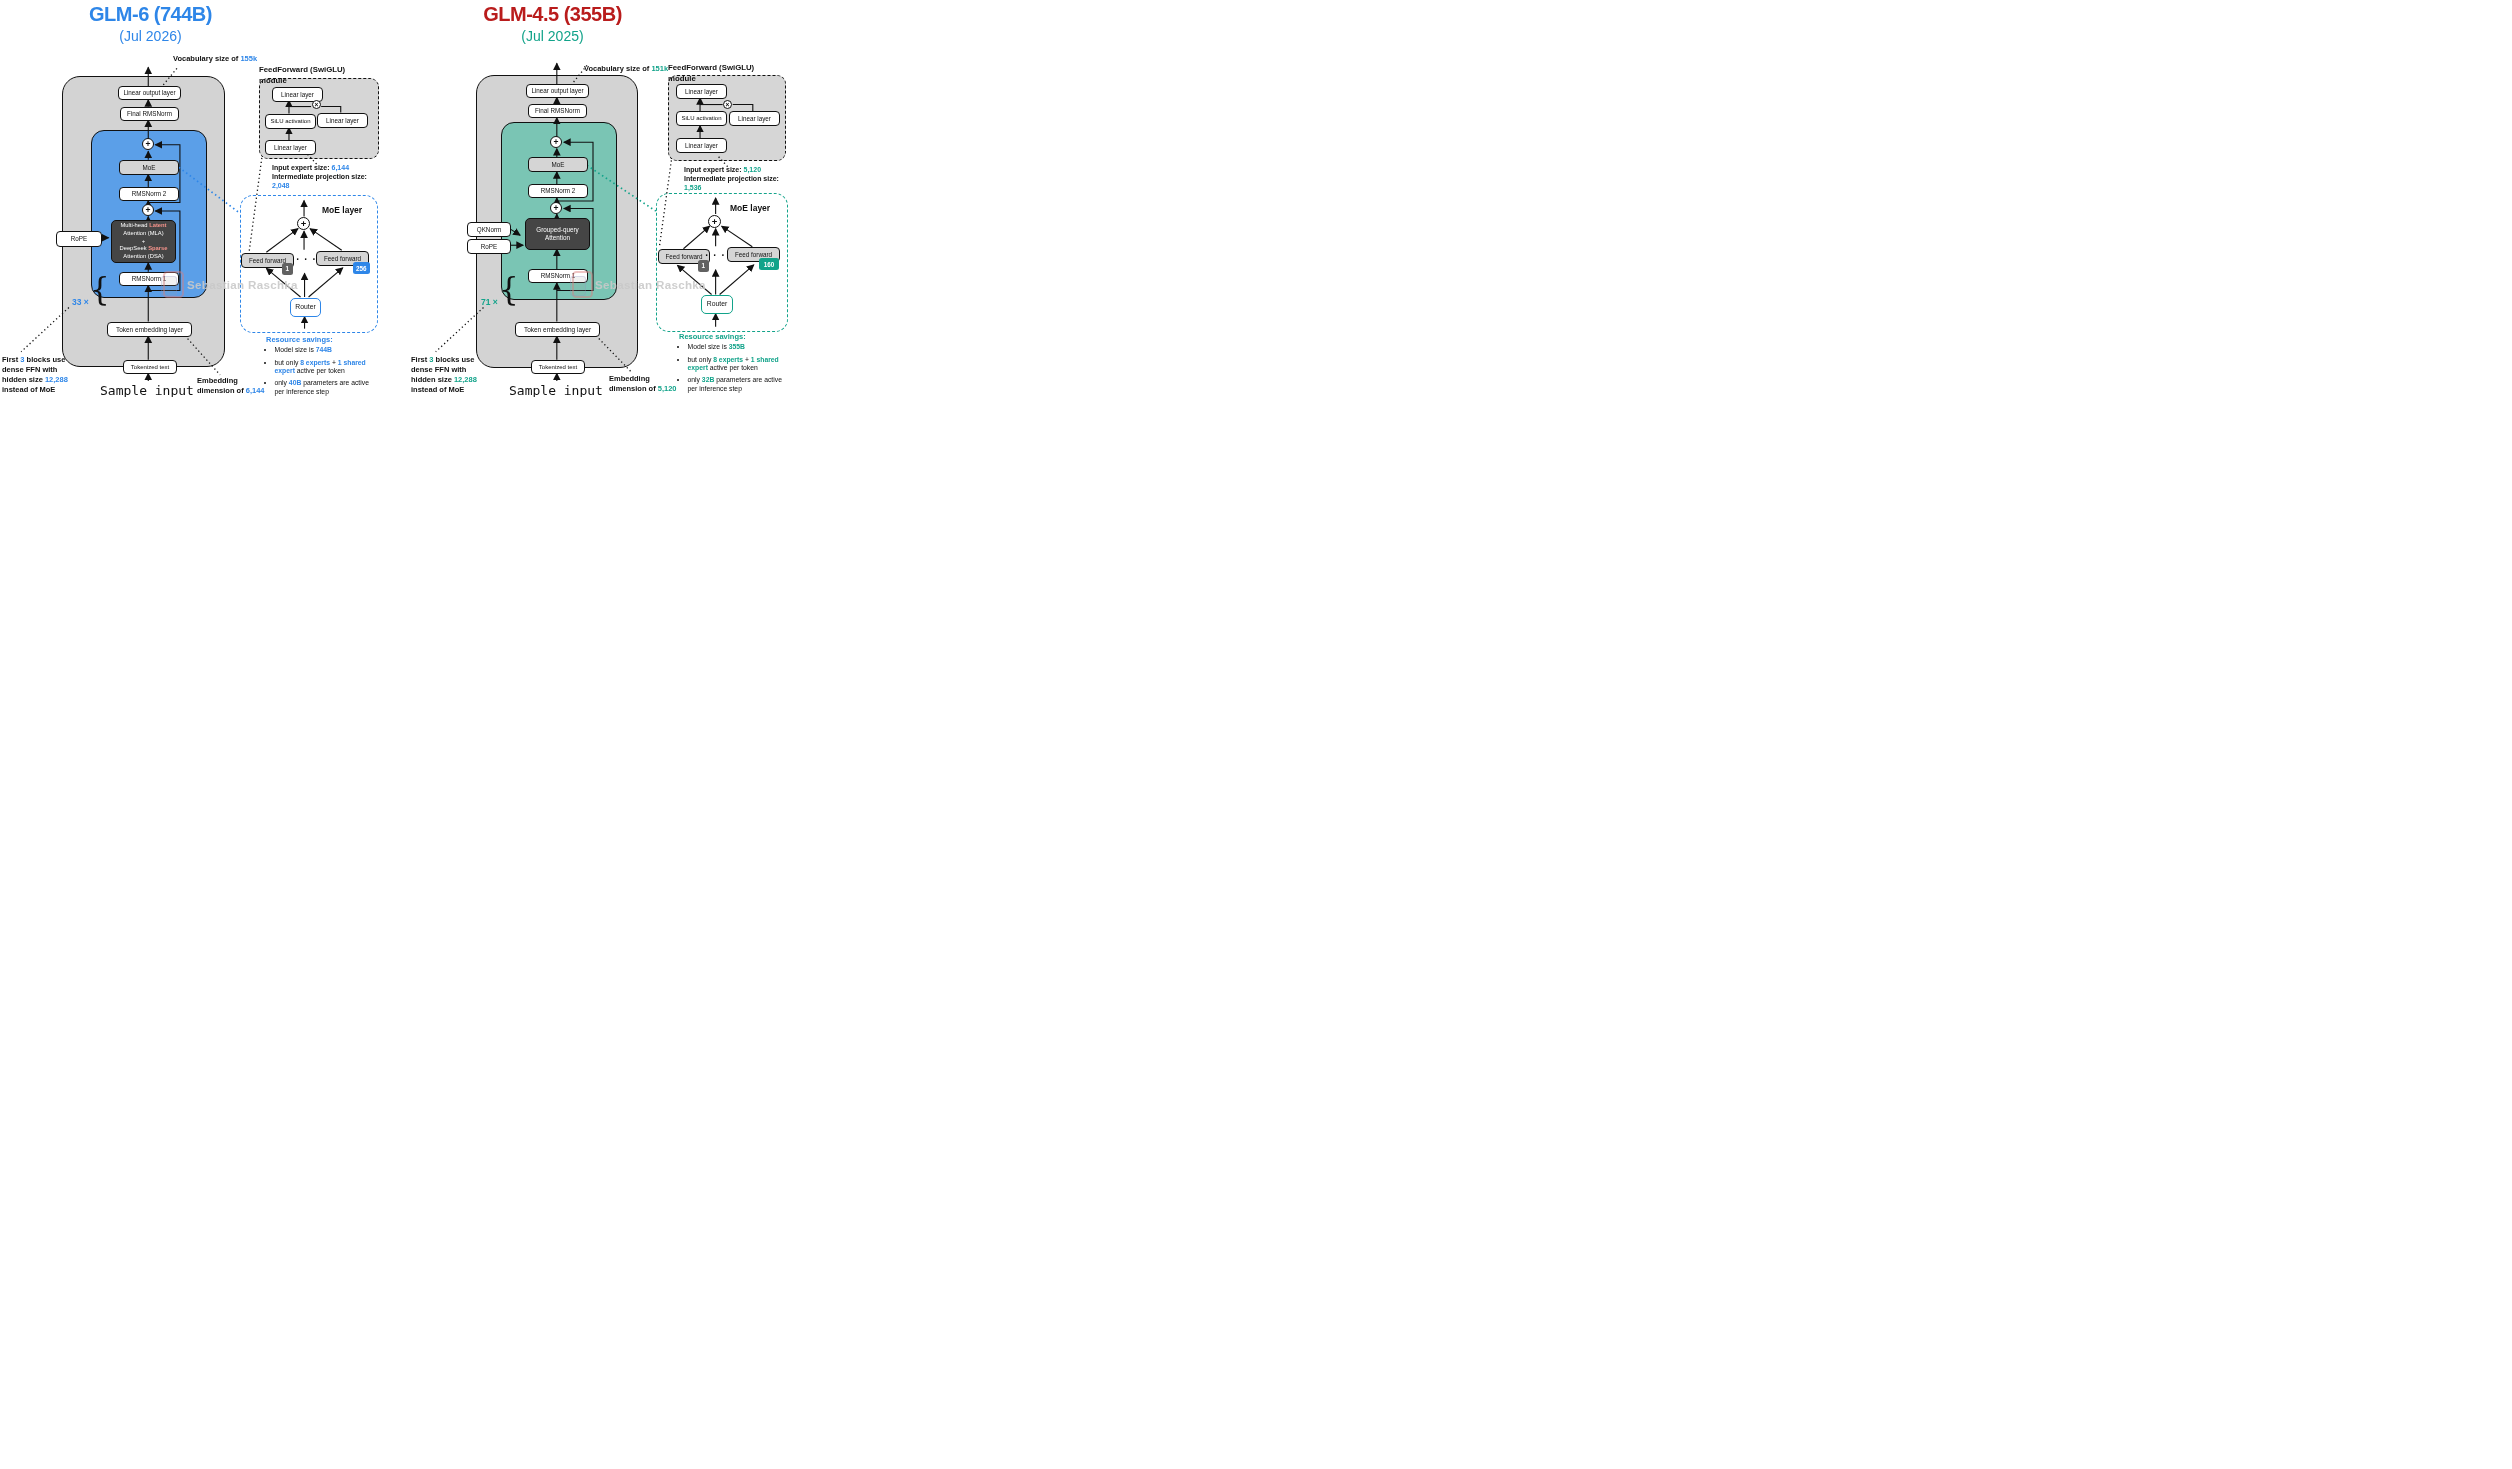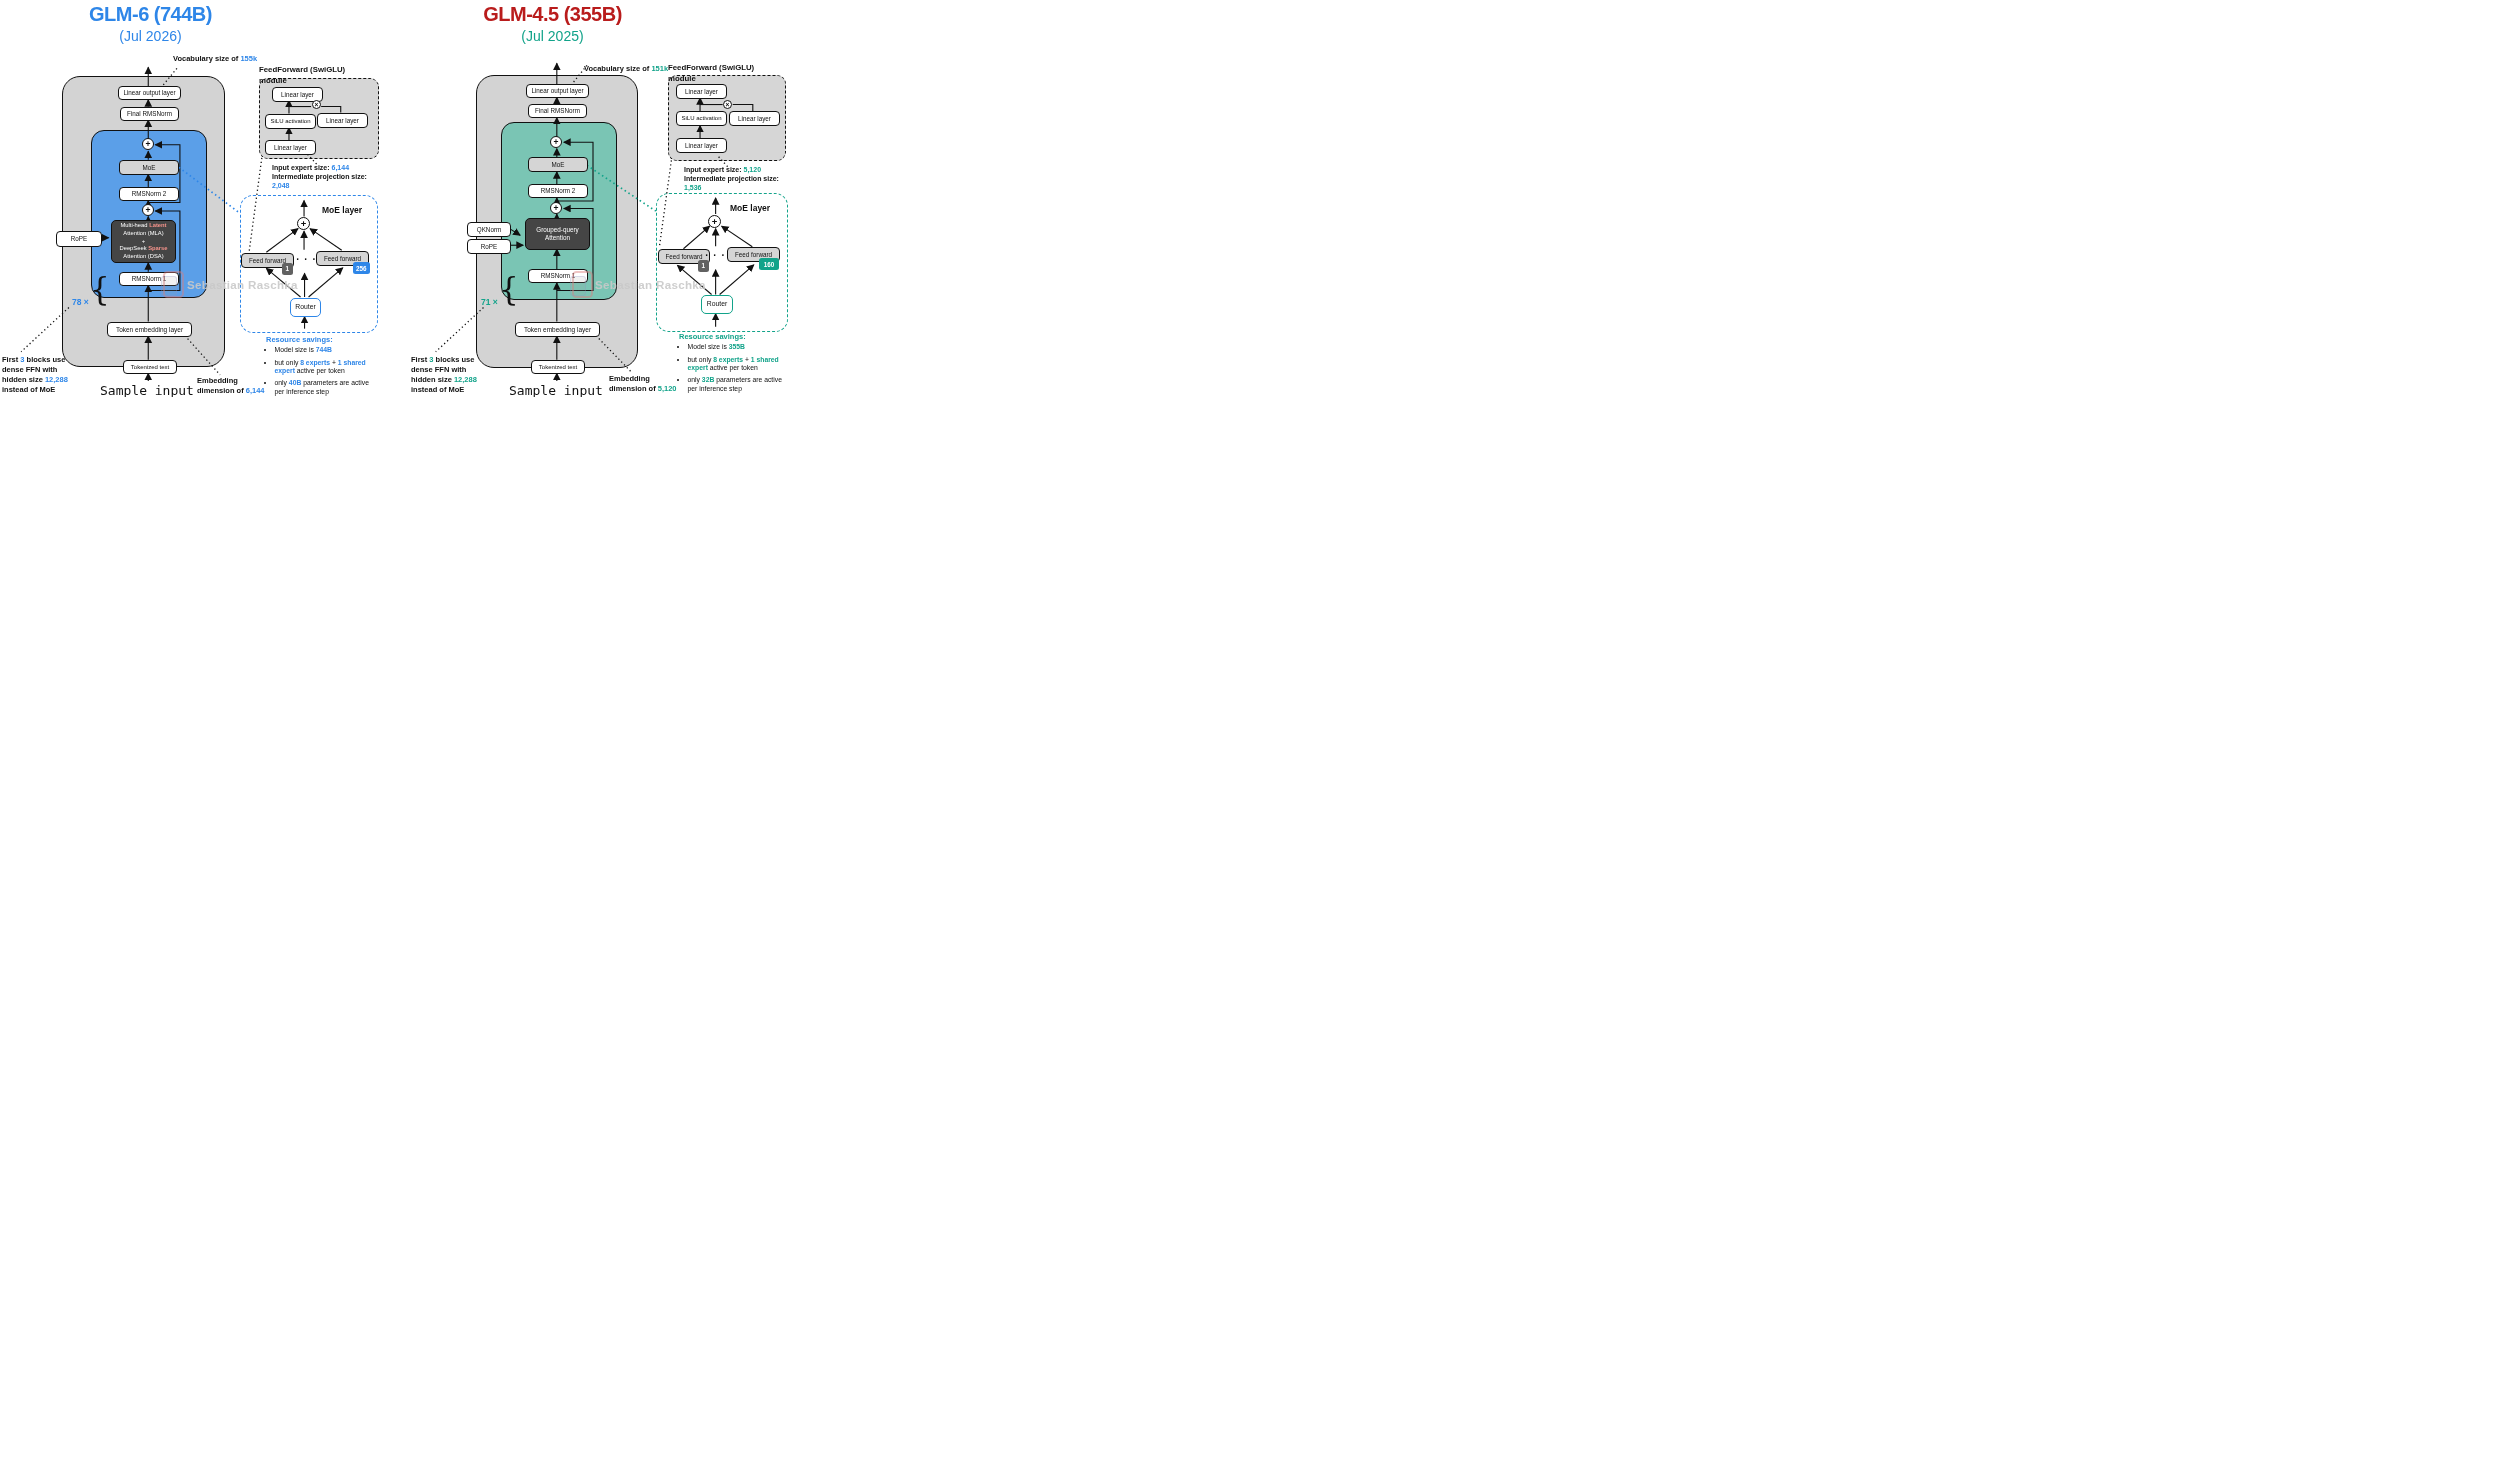--- a/index.html
+++ b/index.html
@@ -63,21 +63,21 @@
   <div class="abs box dark-box" style="left:111px;top:220px;width:63px;height:41px">
     <span><span>Multi-head </span><span class="seg-b" style="color: rgb(244, 147, 139);">Latent</span><br><span>Attention (MLA)</span><br><span>+</span><br><span>DeepSeek </span><span class="seg-b" style="color: rgb(244, 147, 139);">Sparse</span><br><span>Attention (DSA)</span></span>
   </div>
   <div class="abs box" style="left:56px;top:231px;width:44px;height:13.6px">RoPE</div>
   <div class="abs box" style="left:119px;top:272px;width:58px;height:12px">RMSNorm 1</div>
   <div class="abs box" style="left:107px;top:322px;width:83px;height:13px;font-size:6.5px">Token embedding layer</div>
   <div class="abs box" style="left:123px;top:360px;width:52px;height:12px;font-size:6px">Tokenized text</div>
   <div class="abs mono" style="left:100px;top:383px;width:95px">Sample input text</div>
 
   <div class="abs brace" style="left:90px;top:274px">{</div>
-  <div class="abs repeat-label" style="left:72px;top:297px;color:#2e86e8">78 ×</div>
+  <div class="abs repeat-label" style="left:72px;top:297px;color:#2e86e8">33 ×</div>
 
   <div class="abs wm-logo" style="left:163px;top:271px;width:17px;height:23px">
       <div class="wm-logo-inner"></div>
     </div>
   <div class="abs wm-text" style="left:187px;top:278px">Sebastian Raschka</div>
 
   <div class="abs annot" style="left:2px;top:355px;width:70px"><span>First </span><span style="color: rgb(46, 134, 232);">3</span><span> blocks use dense FFN with hidden size </span><span style="color: rgb(46, 134, 232);">12,288</span><span> instead of MoE</span></div>
   <div class="abs annot" style="left:197px;top:376px;width:100px"><span>Embedding</span><br><span>dimension of </span><span style="color: rgb(46, 134, 232);">6,144</span></div>
 
   <div class="abs annot" style="left:259px;top:65px;width:116px;font-size:7.8px">FeedForward (SwiGLU) module</div>

